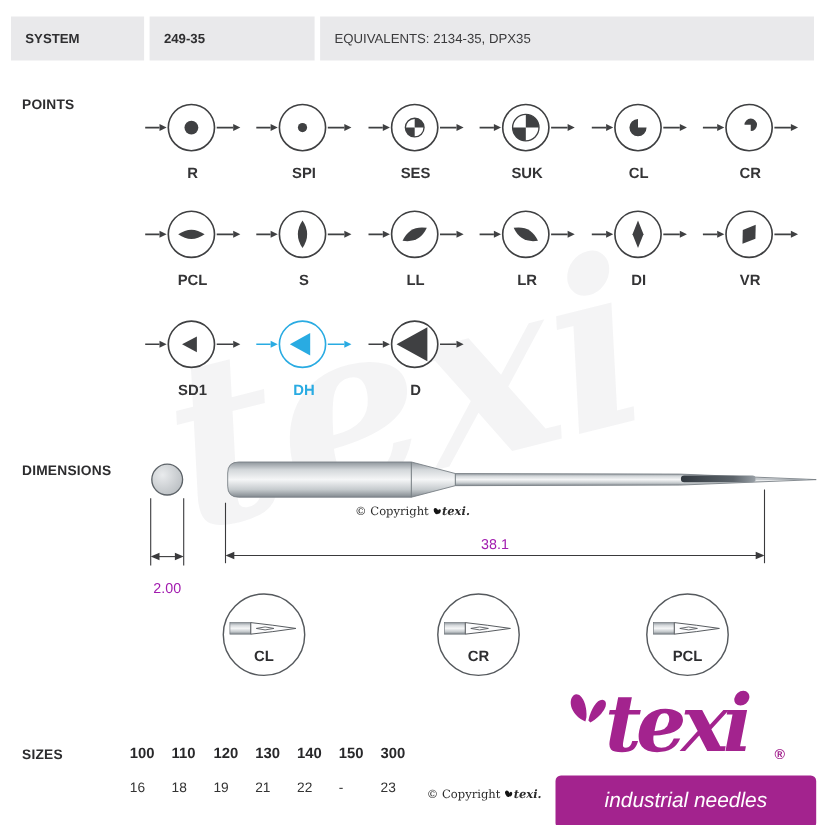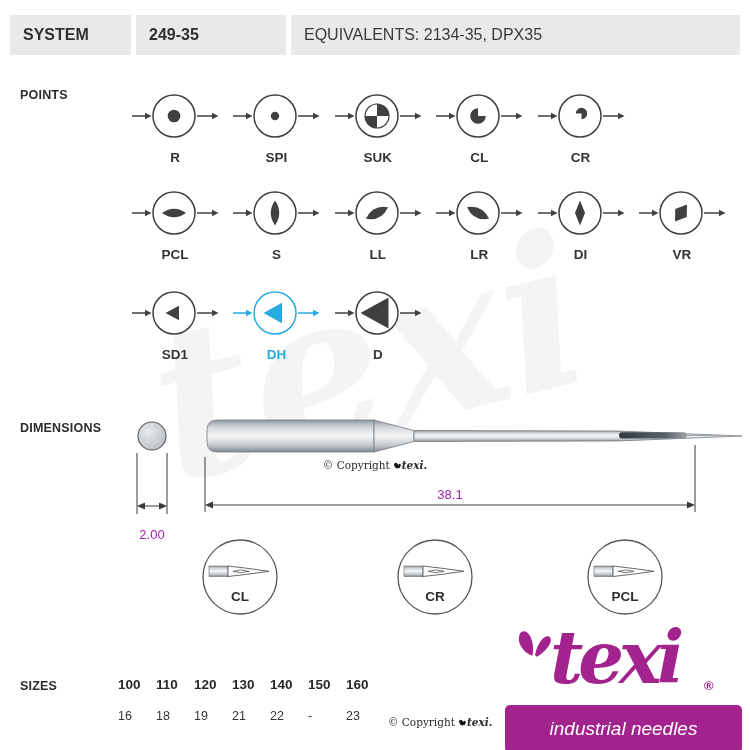--- a/index.html
+++ b/index.html
@@ -1,19 +1,19 @@
 <!DOCTYPE html>
 <html><head>
 <meta charset="utf-8">
 <style>
   * { margin:0; padding:0; box-sizing:border-box; }
   html,body { width:750px; height:750px; }
   body { background:#fff; font-family:"Liberation Sans",sans-serif; position:relative; overflow:hidden; color:#2e2e30; }
 
-  .hdr-box { position:absolute; top:15px; height:40px; background:#e9e9eb; display:flex; align-items:center; padding-left:13px; font-size:16px; color:#2f2f31; }
+  .hdr-box { position:absolute; top:15px; height:40px; background:#e9e9eb; display:flex; align-items:center; padding-left:13px; font-size:12px; color:#2f2f31; }
   .hdr-1 { left:10px;  width:121px; font-weight:bold; }
   .hdr-2 { left:136px; width:150px; font-weight:bold; }
   .hdr-3 { left:291px; width:449px; color:#3a3a3c; }
 
   .section-label { position:absolute; left:20px; font-size:12.5px; font-weight:bold; color:#2c2c2e; letter-spacing:.2px; z-index:2; }
 
   .watermark { position:absolute; left:150px; top:235px; font:italic bold 210px "DejaVu Serif",serif; color:rgba(40,40,55,.05); transform:rotate(-14deg); pointer-events:none; white-space:nowrap; z-index:0; }
 
   .points-row { position:absolute; left:127px; display:flex; gap:5.4px; z-index:1; }
   .point-item { width:96px; display:flex; flex-direction:column; align-items:center; }
@@ -70,20 +70,33 @@
     <div class="point-item">
       <svg width="96" height="48" viewBox="0 0 96 48">
     <line x1="5" y1="24" x2="18" y2="24" stroke="#3f4042" stroke-width="1.5"></line>
     <path d="M18 20.8 L24.5 24 L18 27.2 Z" fill="#3f4042"></path>
     <circle cx="47" cy="24" r="21" fill="#fff" stroke="#3f4042" stroke-width="1.5"></circle>
     <circle cx="47" cy="24" r="4.2" fill="#3f4042"></circle>
     <line x1="70" y1="24" x2="85" y2="24" stroke="#3f4042" stroke-width="1.5"></line>
     <path d="M85 20.8 L91.5 24 L85 27.2 Z" fill="#3f4042"></path>
   </svg>
       <div class="point-label">SPI</div>
+    </div>
+    <div class="point-item">
+      <svg width="96" height="48" viewBox="0 0 96 48">
+    <line x1="5" y1="24" x2="18" y2="24" stroke="#3f4042" stroke-width="1.5"></line>
+    <path d="M18 20.8 L24.5 24 L18 27.2 Z" fill="#3f4042"></path>
+    <circle cx="47" cy="24" r="21" fill="#fff" stroke="#3f4042" stroke-width="1.5"></circle>
+    <circle cx="47" cy="24" r="8.5" fill="none" stroke="#3f4042" stroke-width="1.2"></circle>
+        <path d="M47 24 L47 15.5 A8.5 8.5 0 0 1 55.5 24 Z" fill="#3f4042"></path>
+        <path d="M47 24 L47 32.5 A8.5 8.5 0 0 1 38.5 24 Z" fill="#3f4042"></path>
+    <line x1="70" y1="24" x2="85" y2="24" stroke="#3f4042" stroke-width="1.5"></line>
+    <path d="M85 20.8 L91.5 24 L85 27.2 Z" fill="#3f4042"></path>
+  </svg>
+      <div class="point-label">SES</div>
     </div>
     <div class="point-item">
       <svg width="96" height="48" viewBox="0 0 96 48">
     <line x1="5" y1="24" x2="18" y2="24" stroke="#3f4042" stroke-width="1.5"></line>
     <path d="M18 20.8 L24.5 24 L18 27.2 Z" fill="#3f4042"></path>
     <circle cx="47" cy="24" r="21" fill="#fff" stroke="#3f4042" stroke-width="1.5"></circle>
     <circle cx="47" cy="24" r="12" fill="none" stroke="#3f4042" stroke-width="1.2"></circle>
         <path d="M47 24 L47 12 A12 12 0 0 1 59 24 Z" fill="#3f4042"></path>
         <path d="M47 24 L47 36 A12 12 0 0 1 35 24 Z" fill="#3f4042"></path>
     <line x1="70" y1="24" x2="85" y2="24" stroke="#3f4042" stroke-width="1.5"></line>
@@ -300,21 +313,21 @@
 </div>
 
 <div class="section-label" style="top:679px">SIZES</div>
 <div class="sizes-row metric" id="sizes-row-metric" style="top:677px">
     <span class="size-cell">100</span>
     <span class="size-cell">110</span>
     <span class="size-cell">120</span>
     <span class="size-cell">130</span>
     <span class="size-cell">140</span>
     <span class="size-cell">150</span>
-    <span class="size-cell">160</span>
+    <span class="size-cell">300</span>
   </div>
 <div class="sizes-row singer" id="sizes-row-singer" style="top:709px">
     <span class="size-cell">16</span>
     <span class="size-cell">18</span>
     <span class="size-cell">19</span>
     <span class="size-cell">21</span>
     <span class="size-cell">22</span>
     <span class="size-cell">-</span>
     <span class="size-cell">23</span>
   </div>

